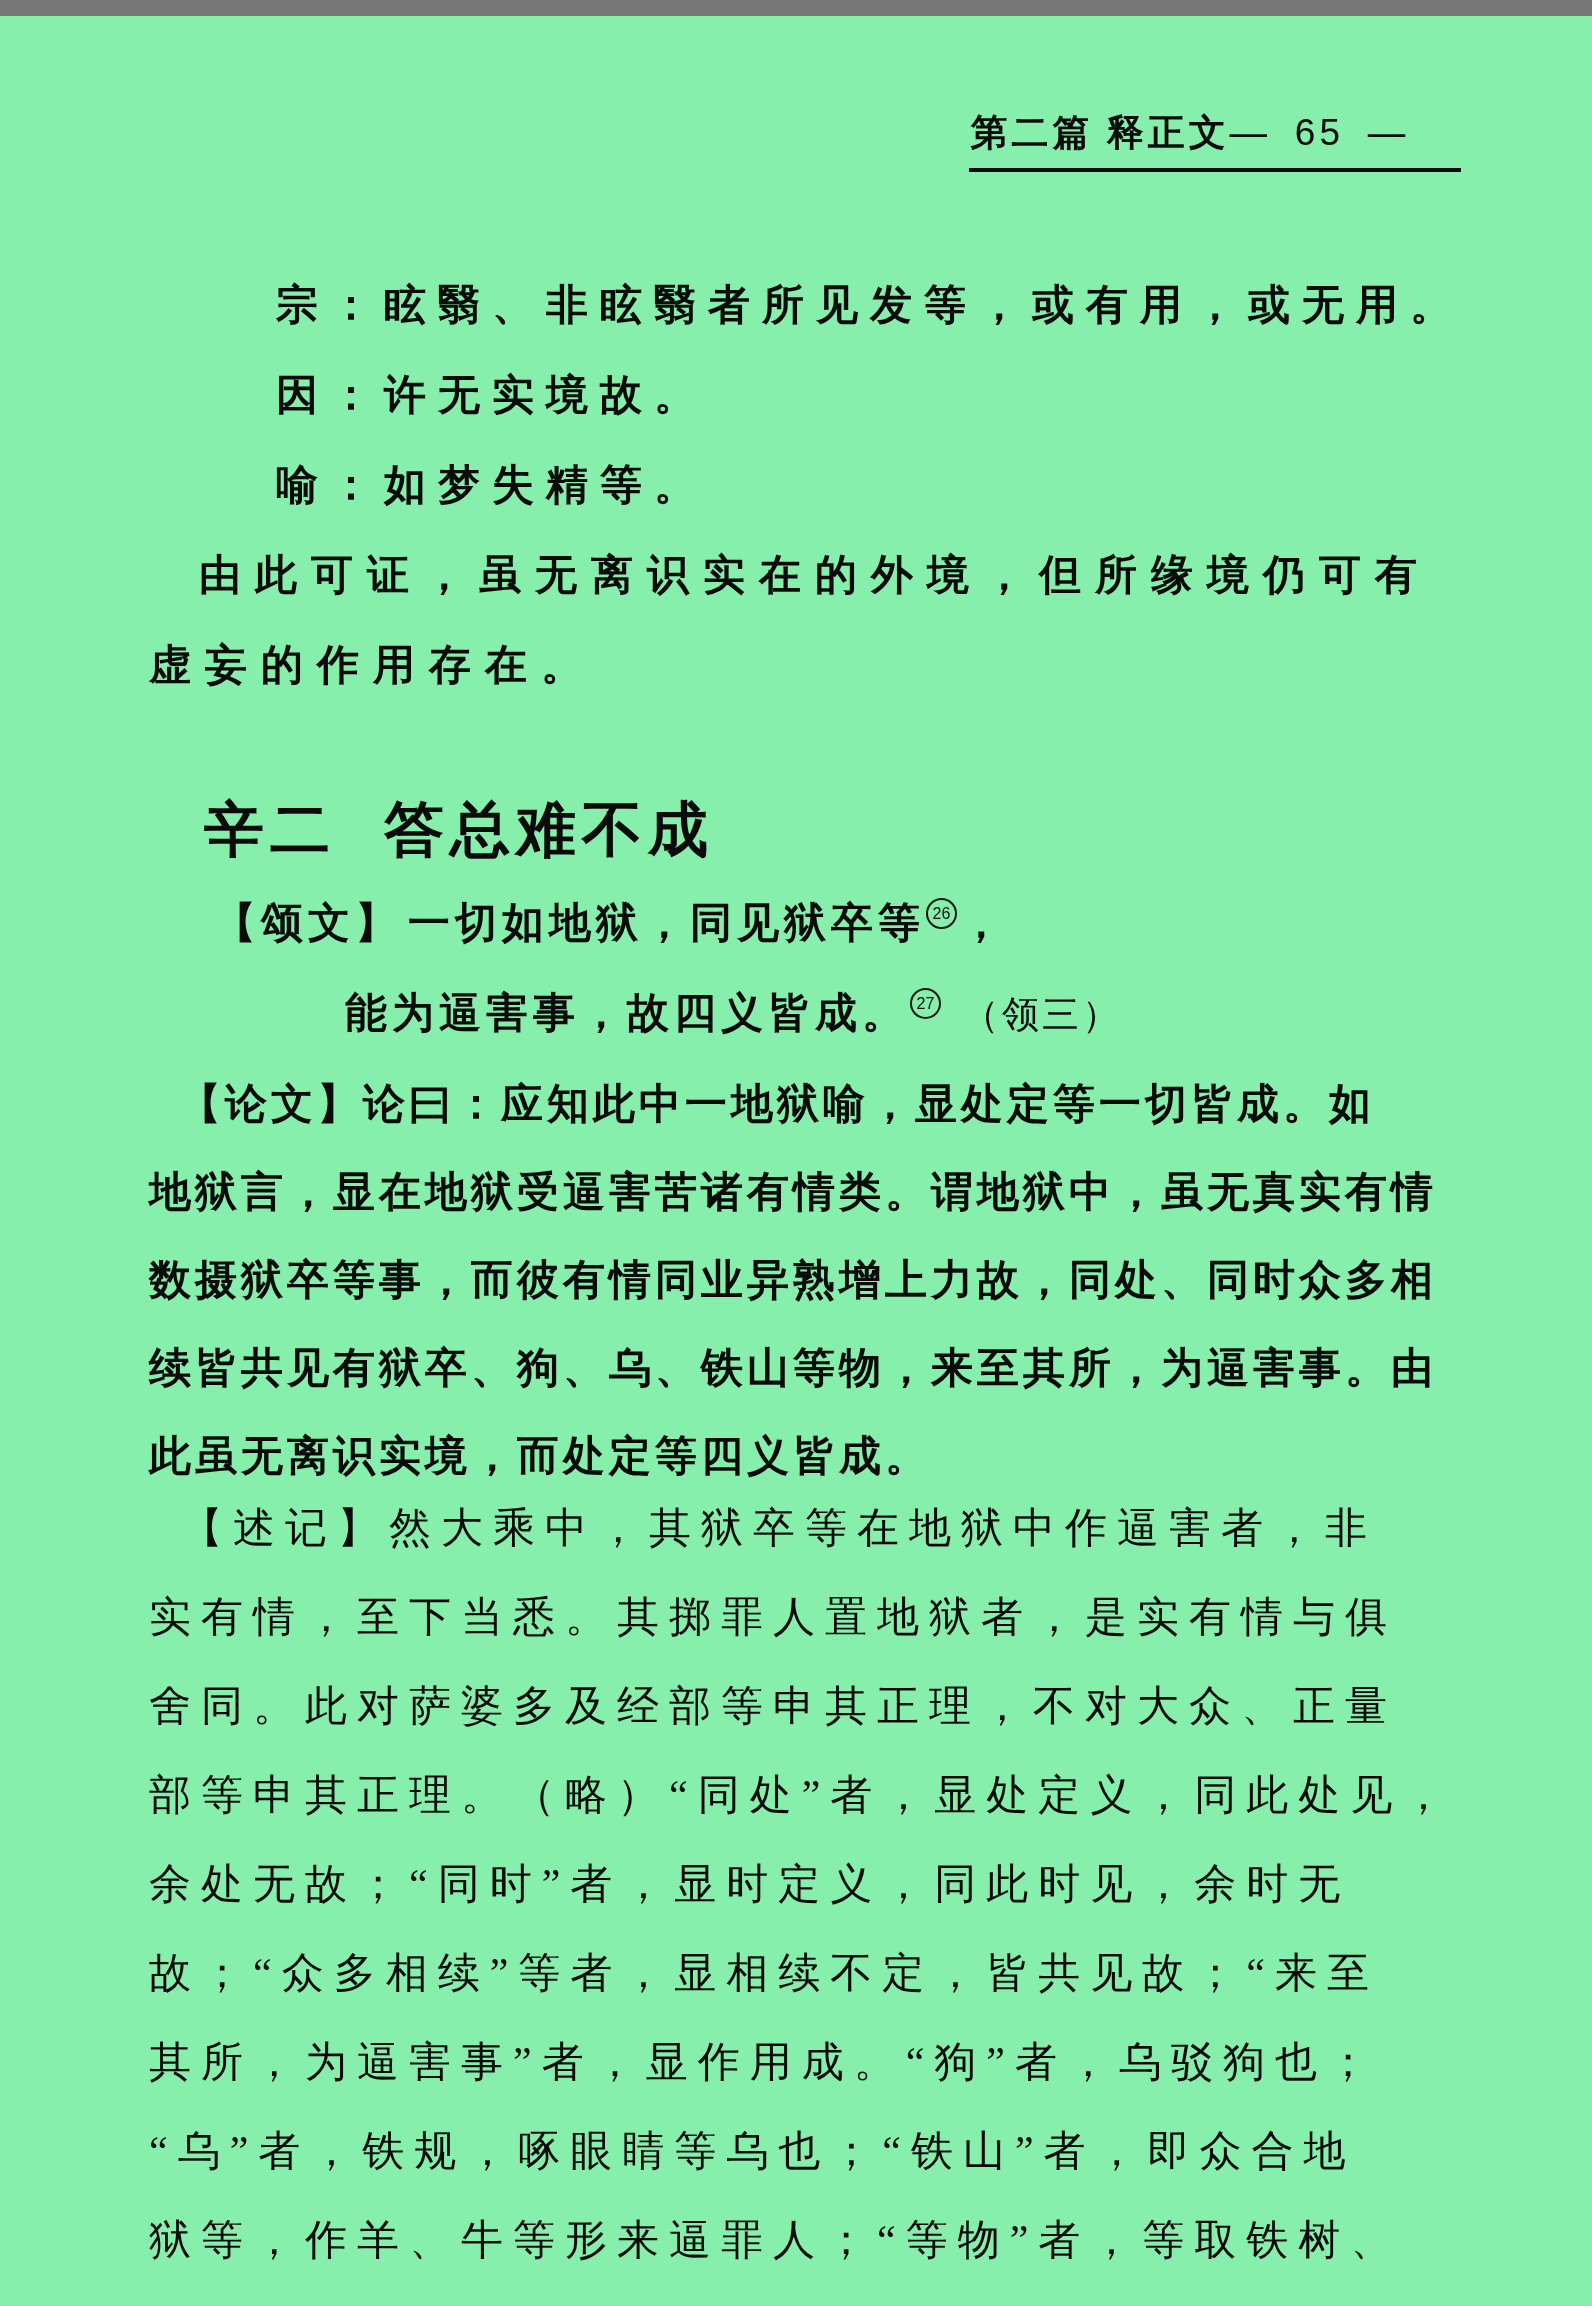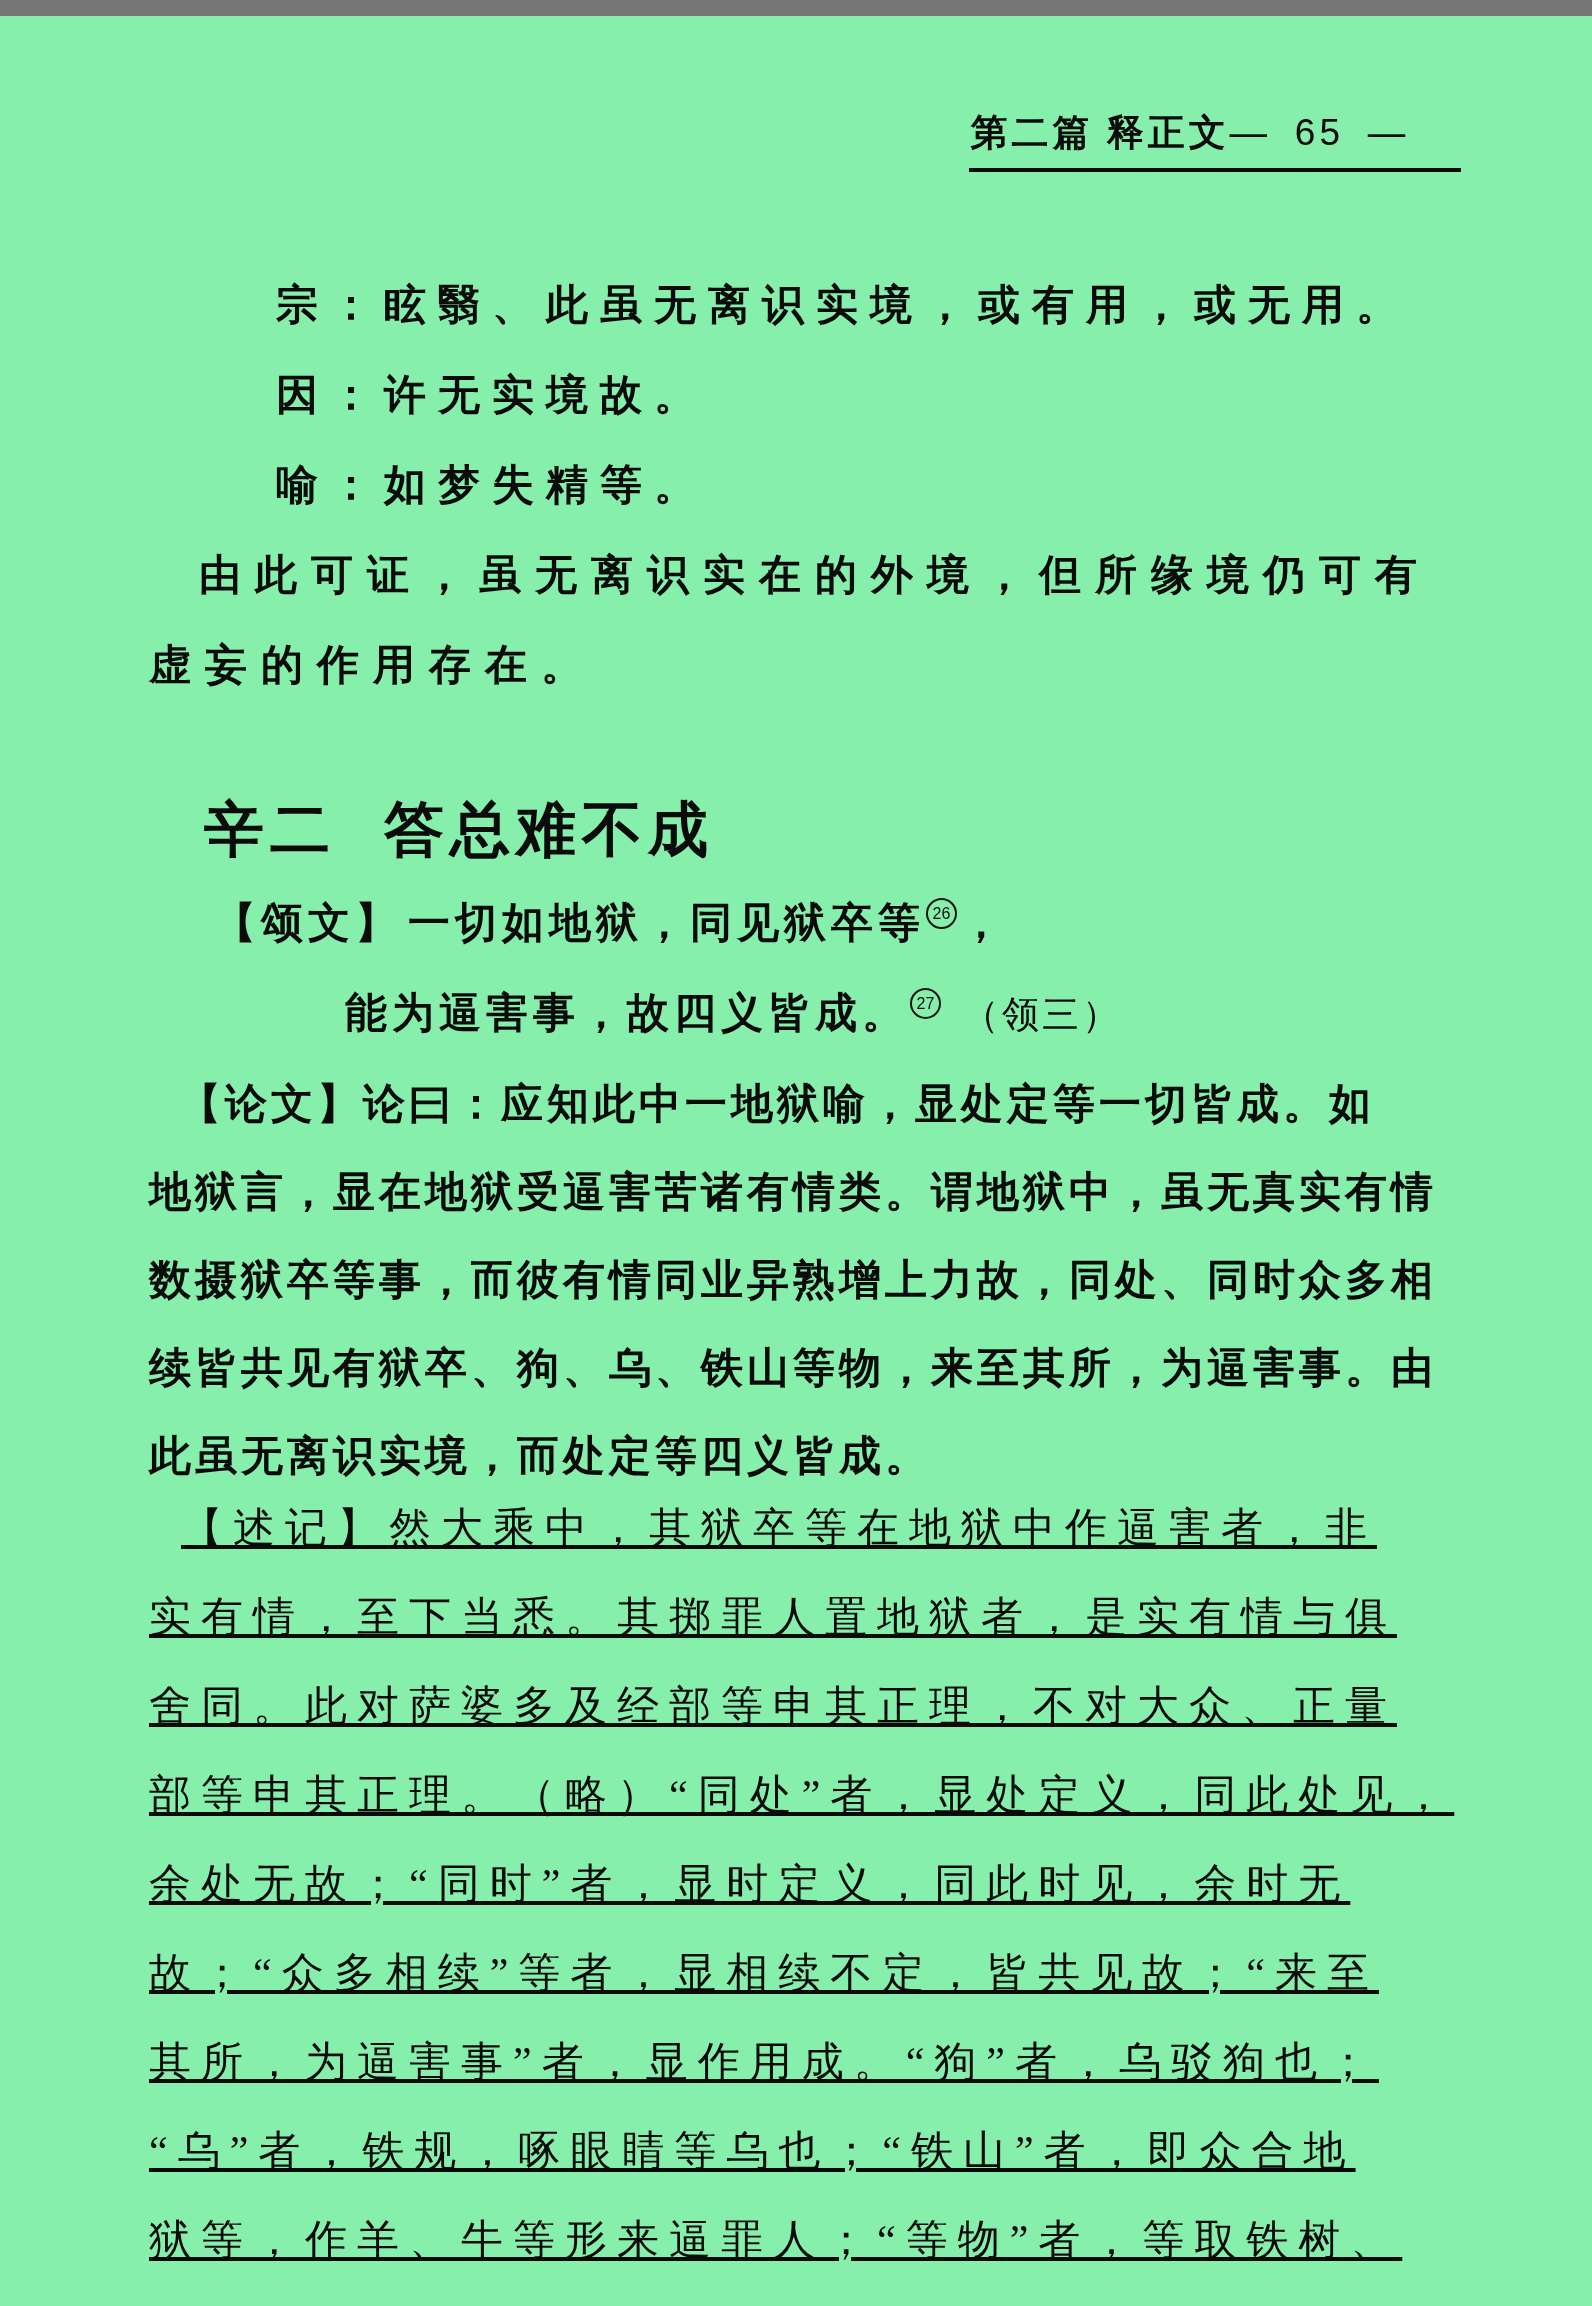--- a/index.html
+++ b/index.html
@@ -77,21 +77,21 @@
   
   .treatise{margin-top:0;}
   .treatise .line{
     font-family:"Liberation Sans", sans-serif;
     font-weight:700;
     letter-spacing:4px;
     line-height:88px;
   }
   .treatise .line:first-child{padding-left:30px;}
   
-  .commentary{margin-top:-16px;text-decoration:underline;}
+  .commentary{margin-top:-16px;}
   .commentary .line{
     font-family:"Liberation Serif", serif;
     font-weight:400;
     letter-spacing:10px;
     line-height:89px;
   }
   .commentary .line:first-child{padding-left:32px;}
 </style>
 </head>
 <body>
@@ -100,21 +100,21 @@
 
   <header>
     <div class="header-box">
       <span>第二篇 释正文</span><span>—</span><span class="pn">65</span><span>—</span>
     </div>
   </header>
 
   <main>
 
     <section class="syllogism">
-        <div class="line">宗：眩翳、此虽无离识实境，或有用，或无用。</div>
+        <div class="line">宗：眩翳、非眩翳者所见发等，或有用，或无用。</div>
         <div class="line">因：许无实境故。</div>
         <div class="line">喻：如梦失精等。</div>
       </section>
 
     <section class="conclusion">
         <div class="line">由此可证，虽无离识实在的外境，但所缘境仍可有</div>
         <div class="line">虚妄的作用存在。</div>
       </section>
 
     <h2 class="heading">

